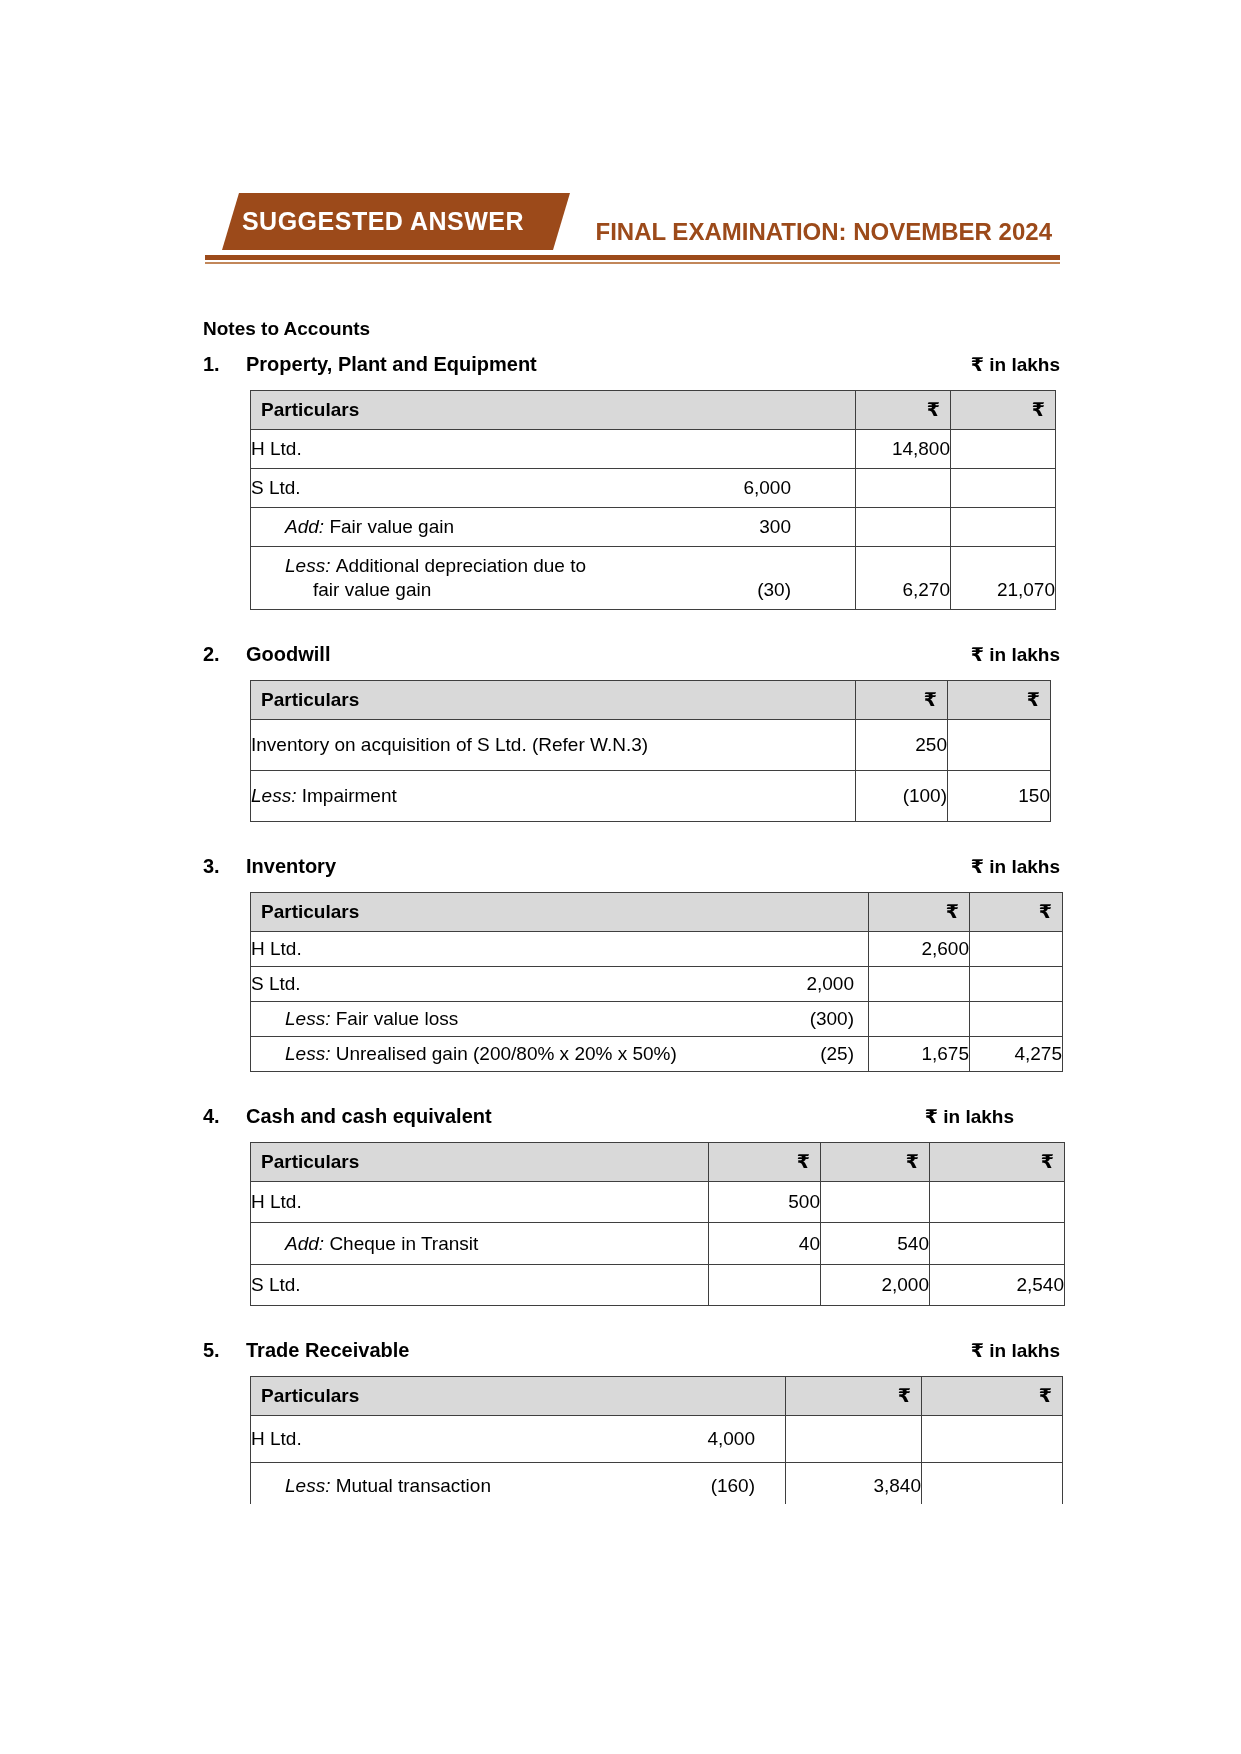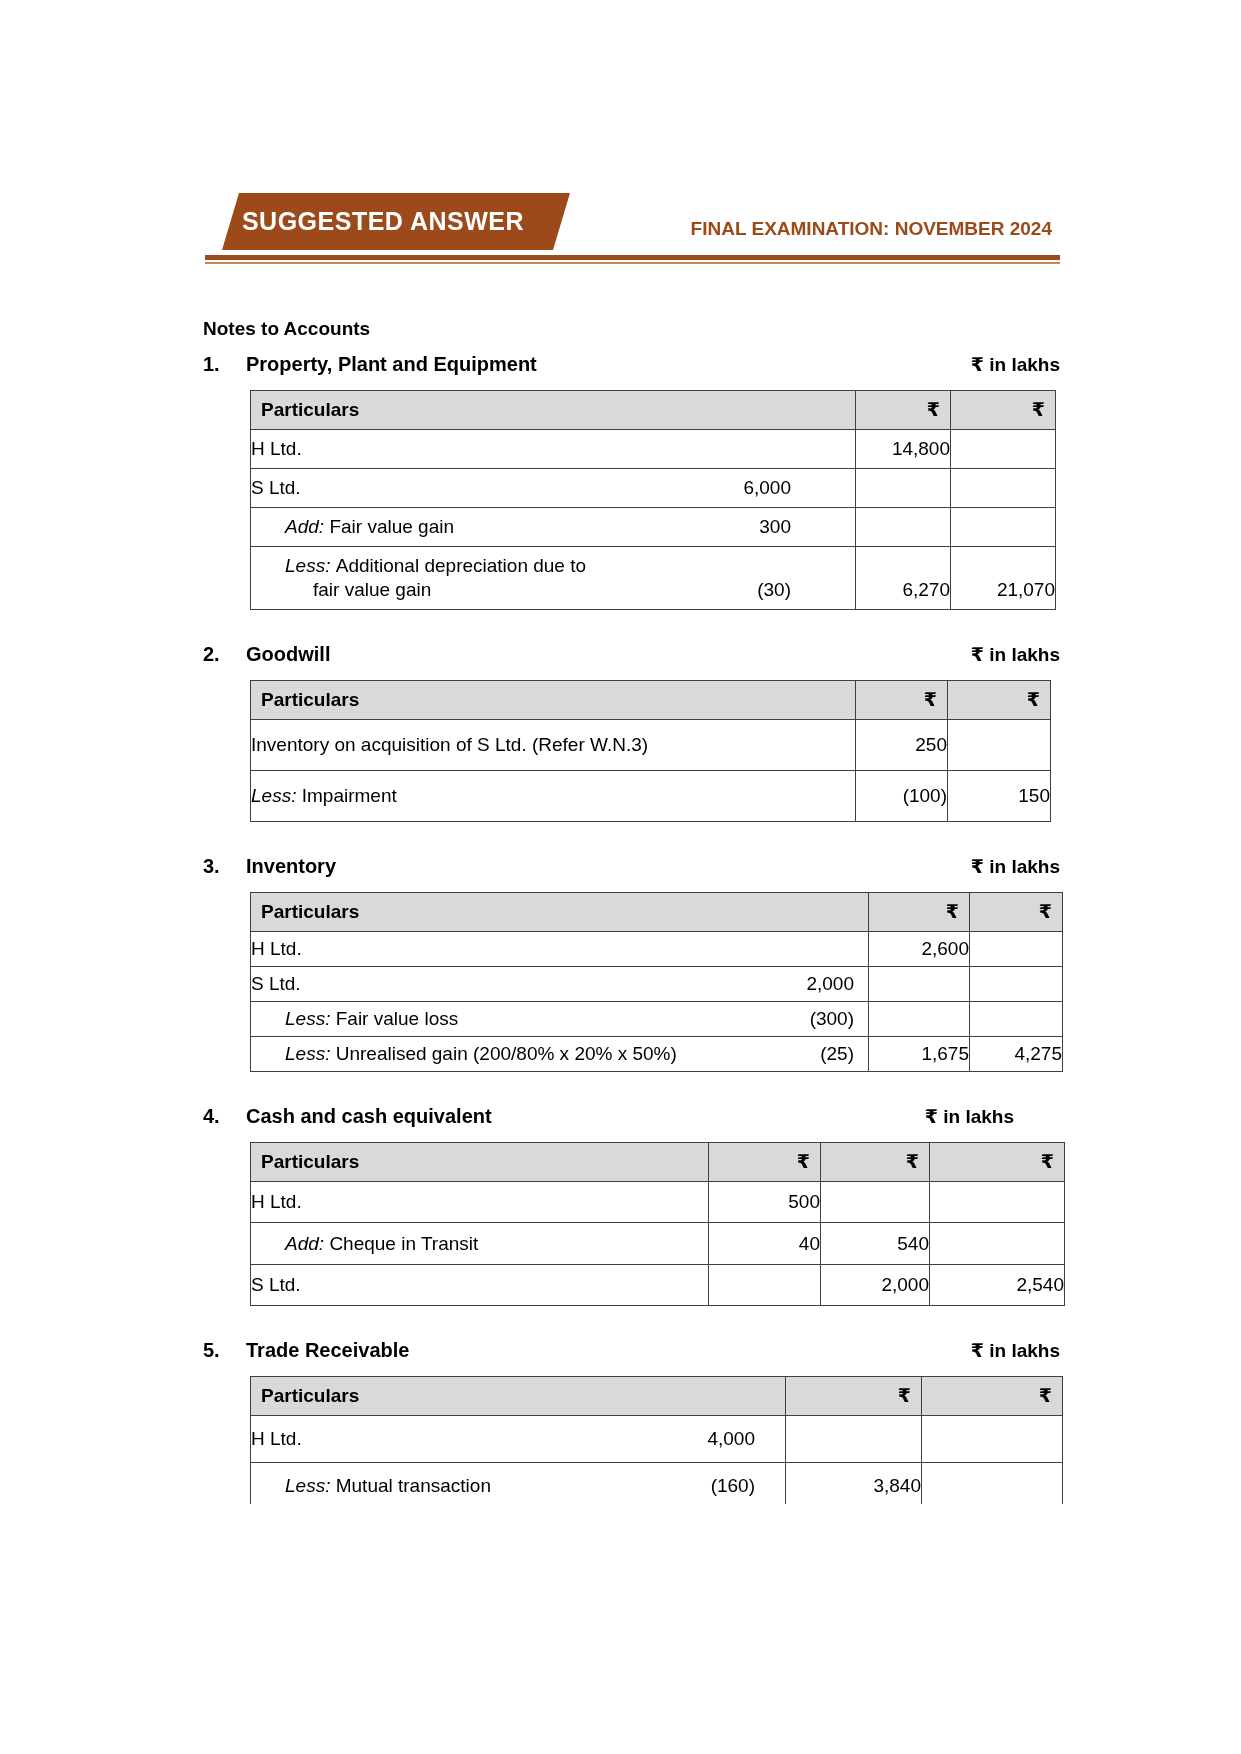--- a/index.html
+++ b/index.html
@@ -18,21 +18,21 @@
     clip-path:polygon(17px 0,100% 0,calc(100% - 17px) 100%,0 100%);
     display:flex;align-items:center;justify-content:center;
     z-index:2;
   }
   .badge span{
     color:#fff;font-weight:bold;font-size:25px;letter-spacing:.5px;
     padding-right:26px;
   }
   .exam-title{
     position:absolute;top:218px;right:8px;
-    color:var(--brown);font-weight:bold;font-size:19px;
+    color:var(--brown);font-weight:bold;font-size:24px;
   }
   .header-rule{position:absolute;top:255px;left:0;width:100%;z-index:1;}
   .header-rule .thick{height:5px;background:var(--brown);}
   .header-rule .thin{height:2px;background:var(--brown-light);margin-top:2px;}
 
   .notes-title{position:absolute;top:318px;left:-2px;font-size:19px;font-weight:bold;}
 
   
   #sections{position:absolute;top:352px;left:0;width:100%;}
   .section{margin-bottom:32px;}

